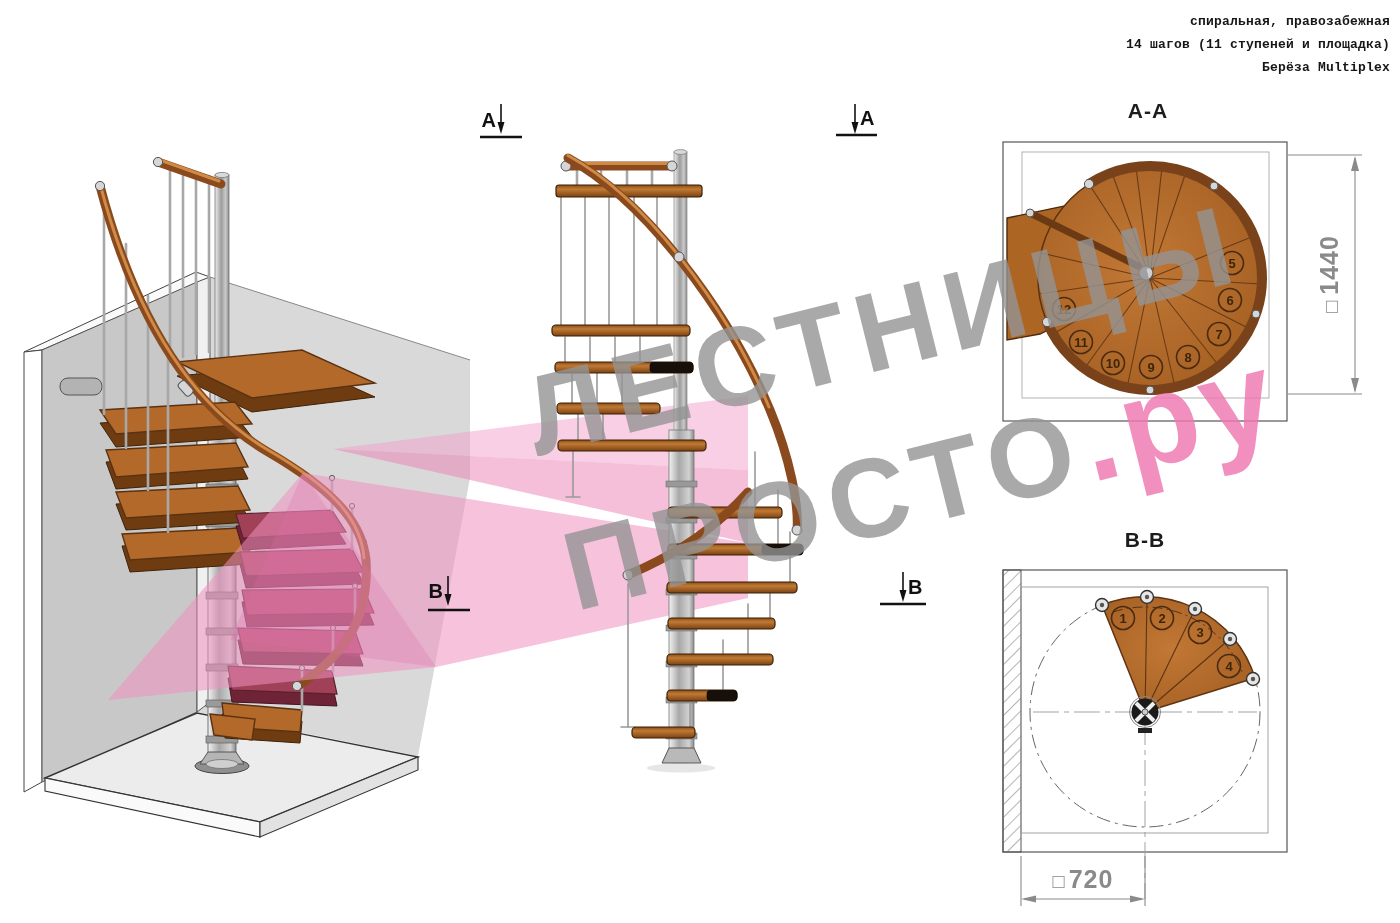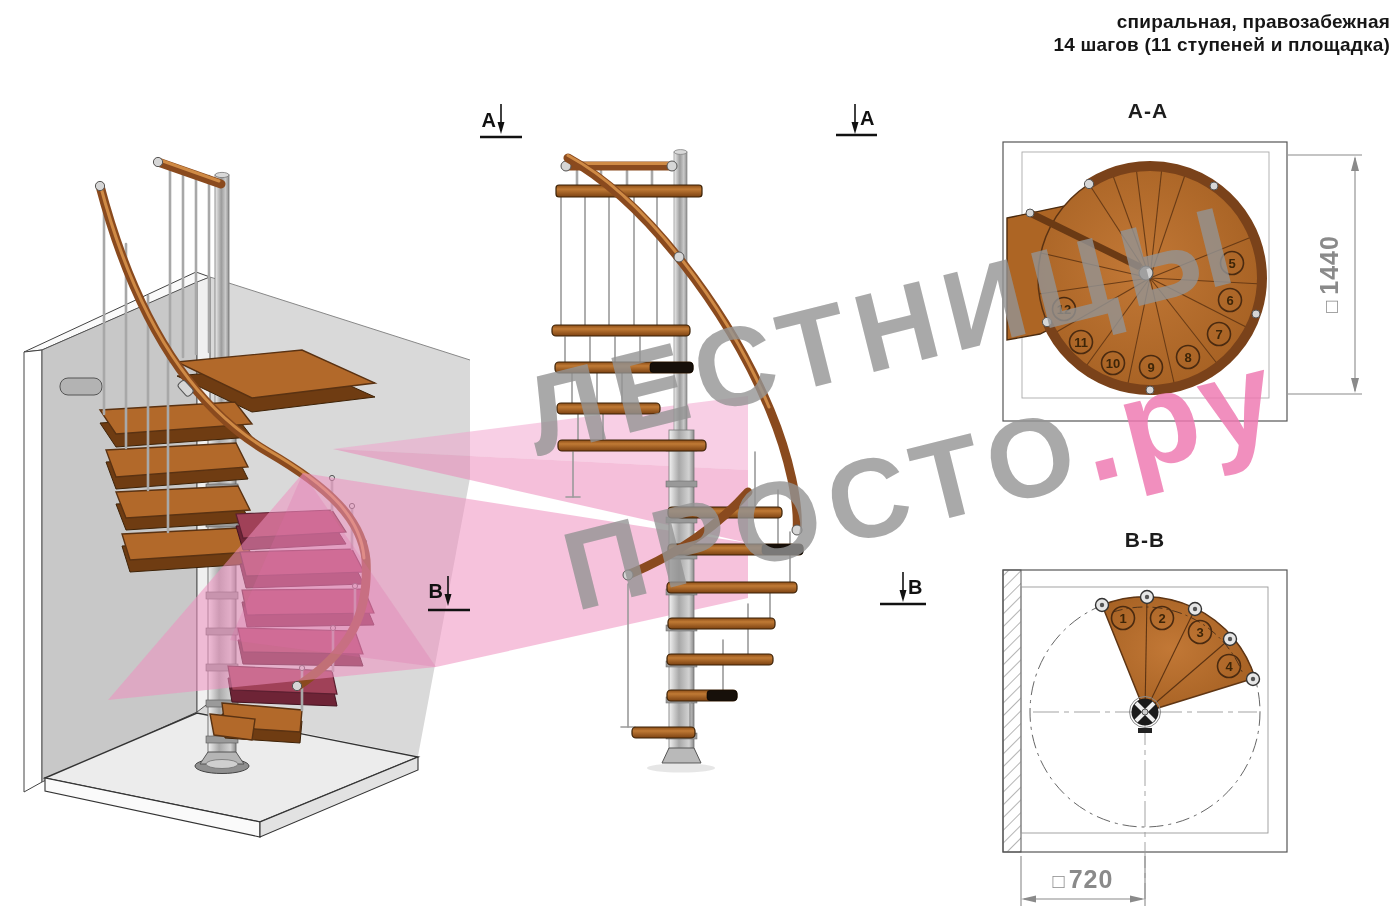--- a/index.html
+++ b/index.html
@@ -1,20 +1,20 @@
 <!DOCTYPE html>
 <html><head>
 <meta charset="utf-8">
 <style>
   html,body{margin:0;padding:0;background:#fff;}
   #stage{position:relative;width:1400px;height:923px;background:#fff;overflow:hidden;
          font-family:"Liberation Sans",sans-serif;}
   #drawing{position:absolute;left:0;top:0;}
   .annotation{position:absolute;top:10px;right:10px;text-align:right;
-    font-size:19px;line-height:23px;font-weight:600;color:#161616;letter-spacing:.2px;}
+    font-size:13px;line-height:23px;font-weight:600;color:#161616;letter-spacing:.2px;font-family:Liberation Mono, monospace;}
   
   .watermark{position:absolute;left:512px;top:356px;transform:rotate(-14deg);
     transform-origin:left top;pointer-events:none;white-space:nowrap;z-index:5;}
   .wm-line1{font-size:112px;font-weight:700;letter-spacing:10px;color:rgba(148,148,148,.8);}
   .wm-line2{margin-top:16px;font-size:112px;font-weight:700;letter-spacing:10px;color:rgba(148,148,148,.8);}
   .wm-pink{font-size:128px;color:rgba(238,118,176,.82);letter-spacing:6px;}
   
   text{font-family:"Liberation Sans",sans-serif;}
   .view-title{font-size:21px;font-weight:700;fill:#1c1c1c;letter-spacing:1px;}
   .dim-text{font-size:25px;font-weight:700;fill:#8a8a8a;letter-spacing:1px;}
@@ -435,15 +435,16 @@
 </svg>
 
 <div class="watermark">
   <div class="wm-line1"><span>ЛЕСТНИЦЫ</span></div>
   <div class="wm-line2"><span class="wm-gray">ПРОСТО</span><span class="wm-pink">.ру</span></div>
 </div>
 
 <div class="annotation">
   <div>спиральная, правозабежная</div>
   <div>14 шагов (11 ступеней и площадка)</div>
+  <div>Берёза Multiplex</div>
 </div>
 
 </div>
 
 </body></html>

